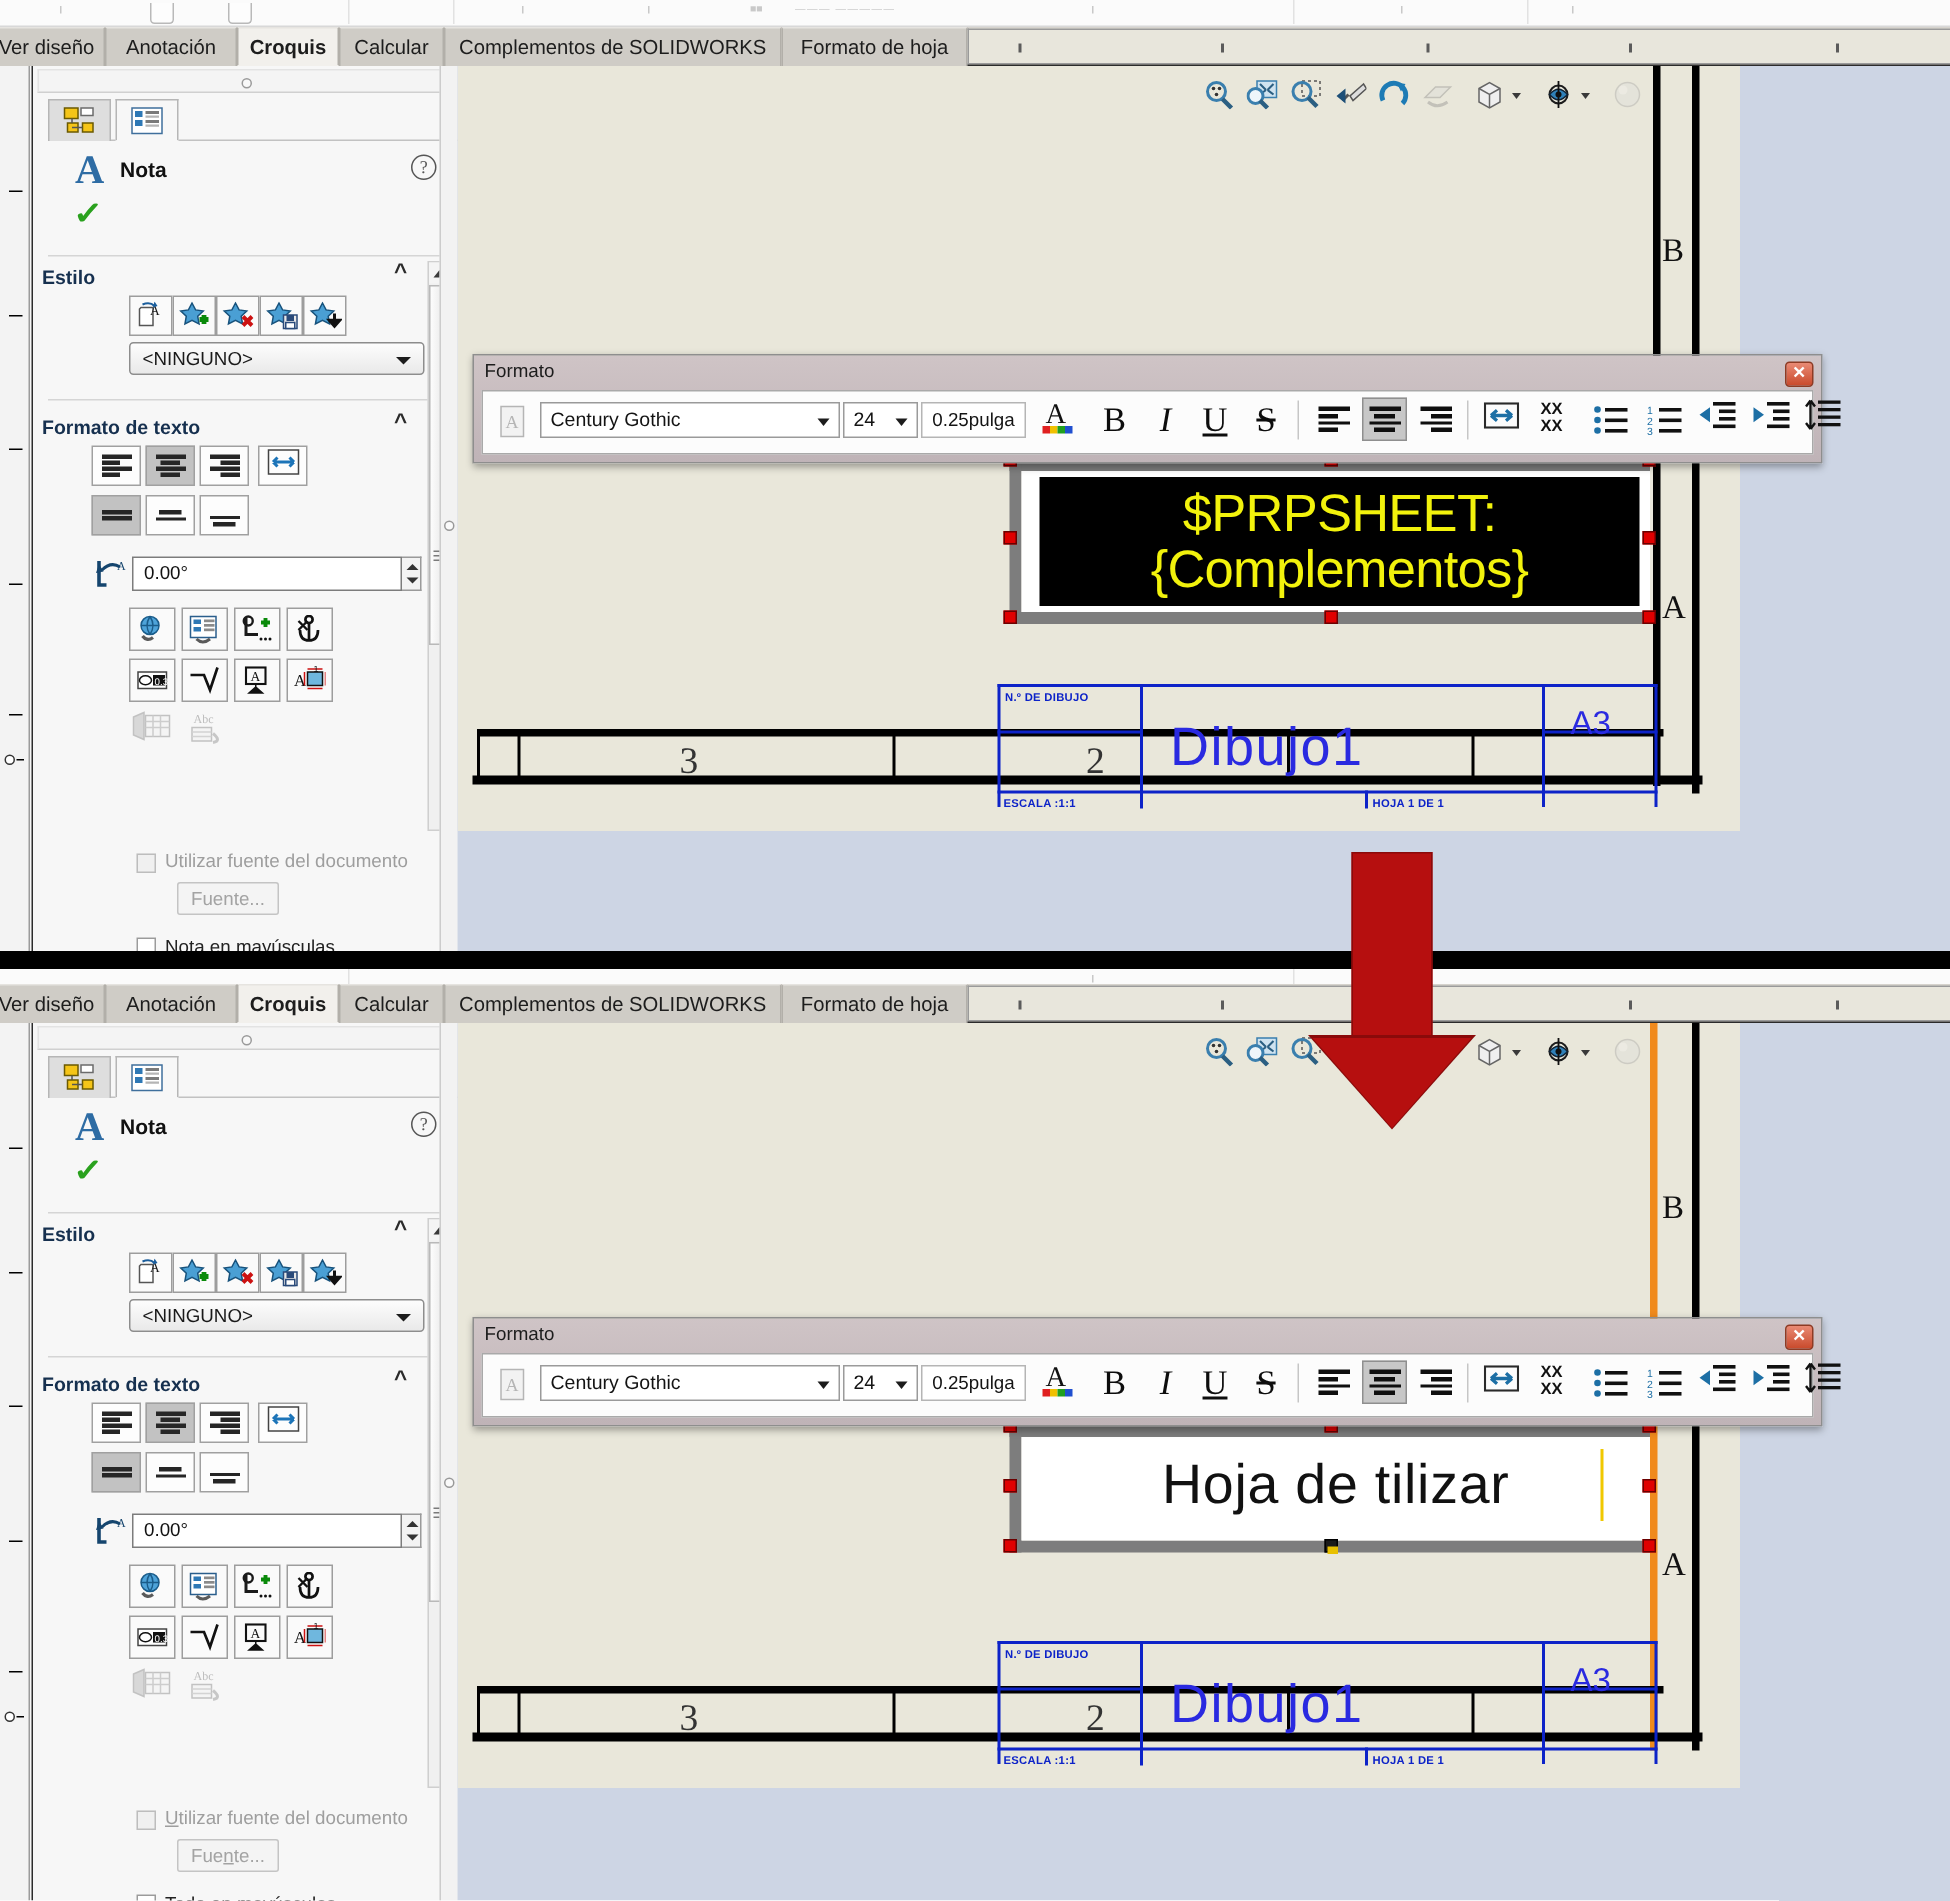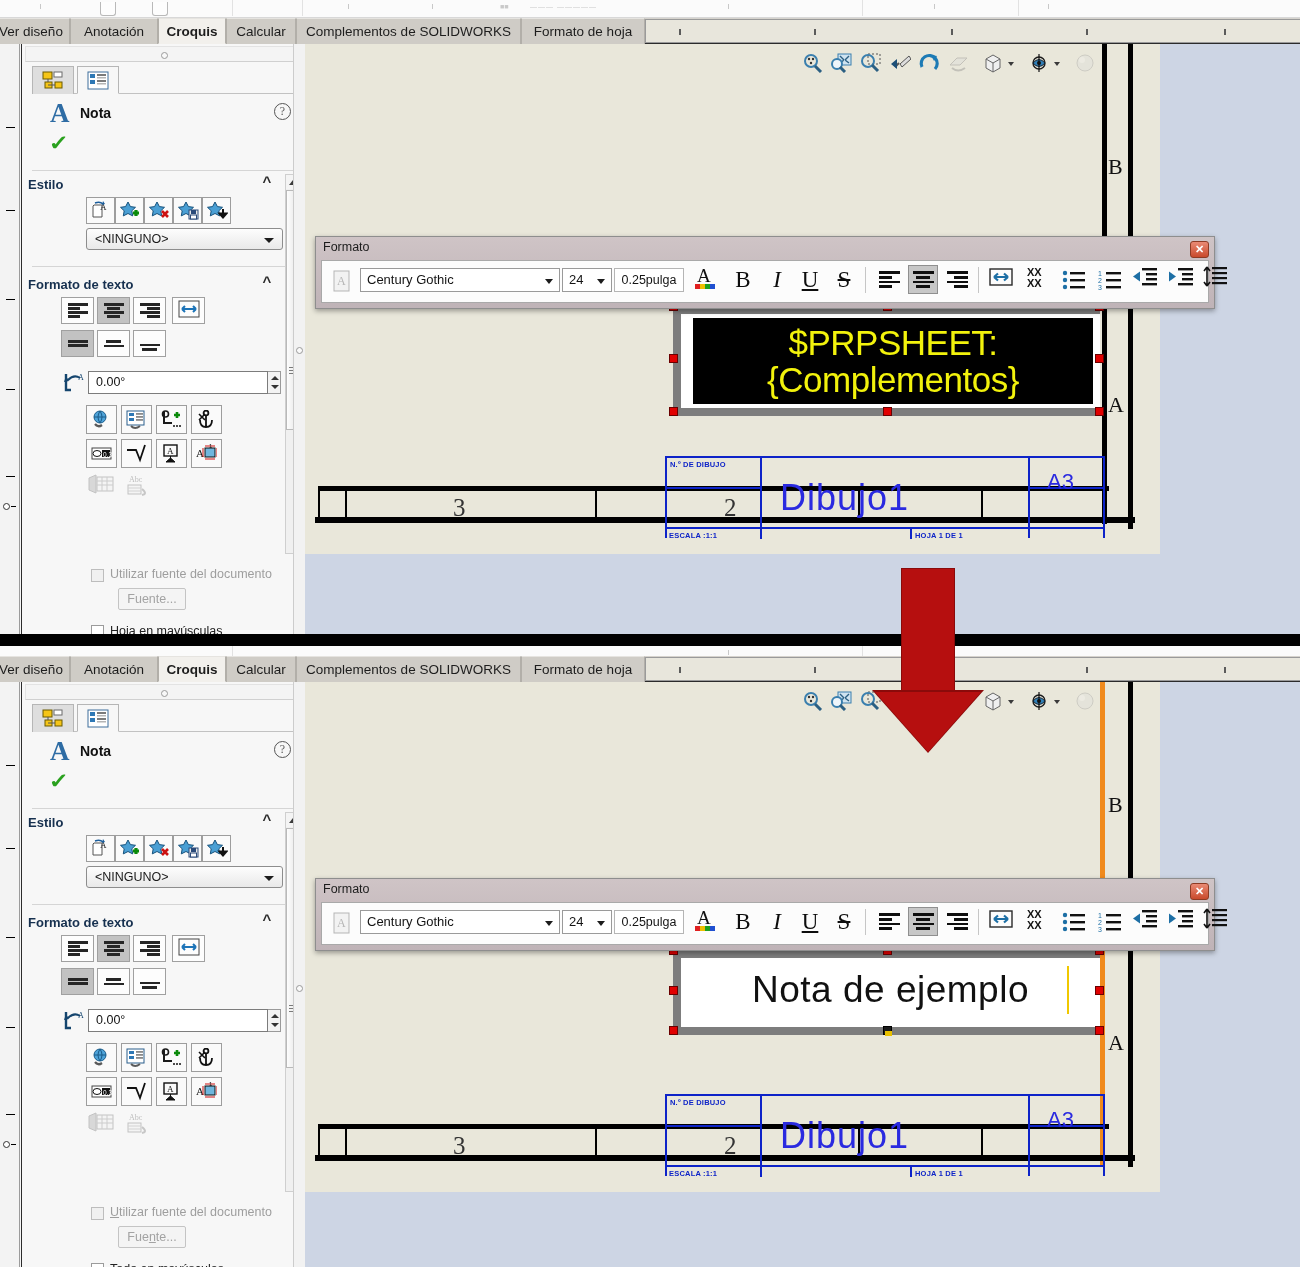--- a/index.html
+++ b/index.html
@@ -582,21 +582,21 @@
             <path d="M2 14 h13 M2 17 h13" stroke="#888"></path>
             <path d="M16 15 q6 5 0 6" stroke="#666" stroke-width="2" fill="none"></path>
           </svg>
       </div>
 
       <div class="cb dis" style="left:69px; top:525px;"></div>
       <div class="cb-lab dis" style="left:88px; top:523px;">Utilizar fuente del documento</div>
       <div class="btn-font" style="left:96px; top:544px; width:68px;">Fuente...</div>
 
       <div class="cb" style="left:69px; top:581px;"></div>
-      <div class="cb-lab" style="left:88px; top:580px;">Hoja en mayúsculas</div>
+      <div class="cb-lab" style="left:88px; top:580px;">Nota en mayúsculas</div>
 
       <div class="pm-scroll" style="left:263px; top:130px; width:15px; height:380px;">
         <div class="up"></div>
         <div class="thumb" style="top:15px; height:240px;"></div>
         <div class="grip" style="top:190px;">
             <b></b>
             <b></b>
             <b></b>
           </div>
       </div>
@@ -1264,21 +1264,21 @@
     <div class="tb-big" style="left:475px; top:433px;">Dibujo1</div>
     <div class="tb-a3" style="left:742px; top:425px;">A3</div>
     <div class="tb-txt" style="left:364px; top:487px;">ESCALA :1:1</div>
     <div class="tb-txt" style="left:610px; top:487px;">HOJA 1 DE 1</div>
 
     <div class="notebox" style="left:368px; top:268px; width:427px; height:85px;">
       <div class="nb-bar" style="left:0; top:0; width:427px; height:8px;"></div>
       <div class="nb-bar" style="left:0; top:0; width:8px; height:85px;"></div>
       <div class="nb-bar" style="left:0; top:77px; width:427px; height:8px;"></div>
       <div class="nb-body" style="left:8px; top:8px; width:419px; height:69px;">
-        <div class="note-black" style="left:0; top:12px; width:419px;">Nota de ejemplo</div>
+        <div class="note-black" style="left:0; top:12px; width:419px;">Hoja de tilizar</div>
         <div class="caret" style="left:386px; top:8px; height:48px;"></div>
       </div>
       <div class="hnd" style="left:-4px; top:-4px;"></div>
       <div class="hnd" style="left:210px; top:-4px;"></div>
       <div class="hnd" style="left:422px; top:-4px;"></div>
       <div class="hnd" style="left:-4px; top:36px;"></div>
       <div class="hnd" style="left:422px; top:36px;"></div>
       <div class="hnd" style="left:-4px; top:76px;"></div>
       <div class="hnd" style="left:210px; top:76px; background:#1b1b1b; border-color:#000;">
         <span style="position:absolute; left:1px; top:4px; width:7px; height:5px; background:#e8c000; display:block;"></span>

